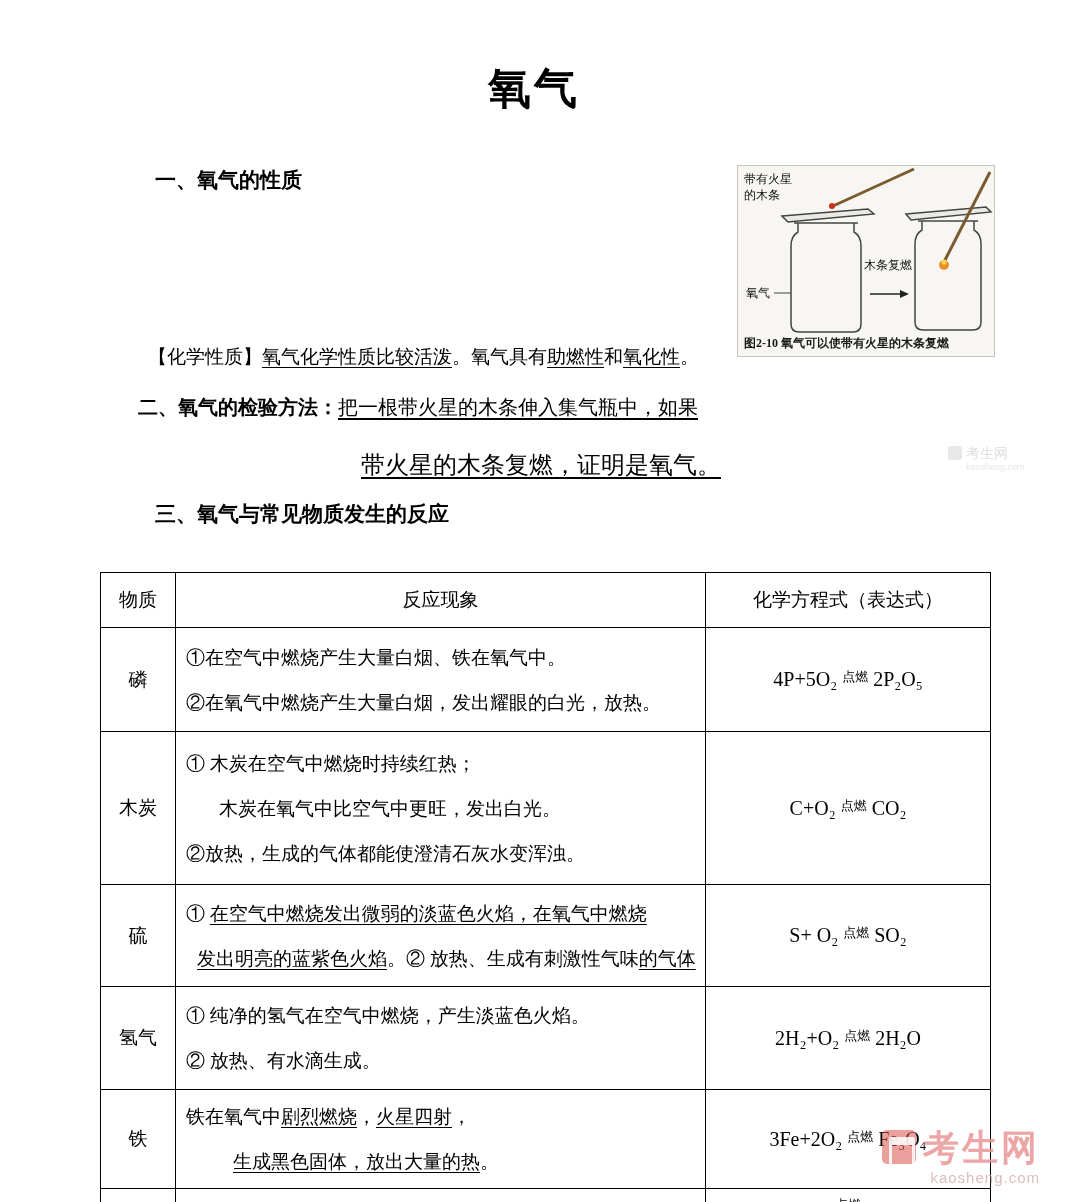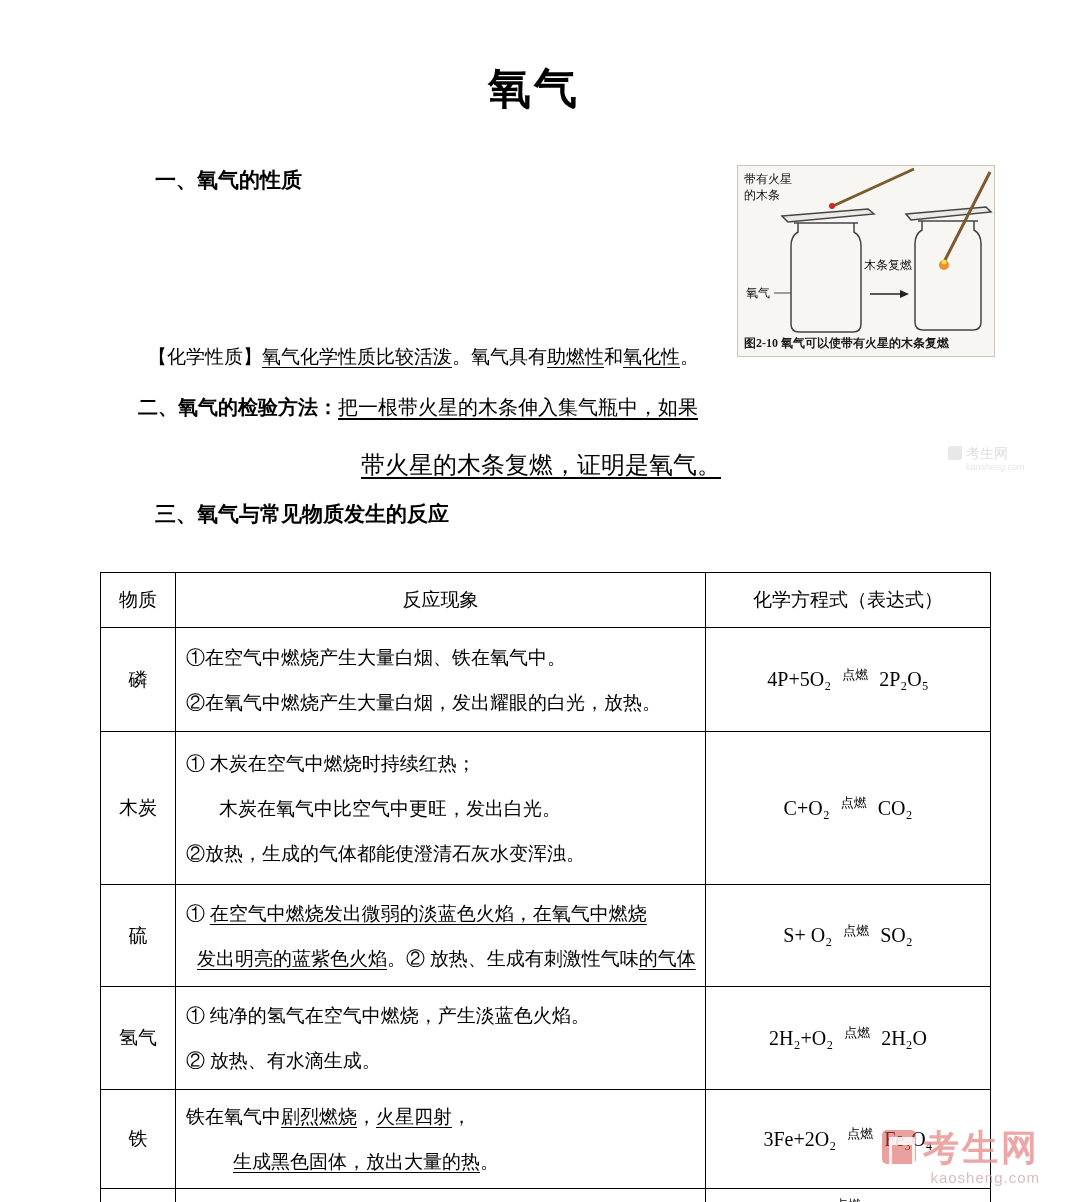--- a/index.html
+++ b/index.html
@@ -53,21 +53,21 @@
   .rxn-table th, .rxn-table td { border:1.4px solid #000; }
   .rxn-table th { font-weight:normal; height:55px; text-align:center; }
   .subst { text-align:center; vertical-align:middle; }
   .phen  { padding:4px 10px; vertical-align:middle; }
   .phen .line { line-height:45px; white-space:nowrap; }
   .line.ind-a { margin-left:33px; }
   .line.ind-b { margin-left:11px; }
   .line.ind-c { margin-left:47px; }
   .eq { text-align:center; vertical-align:middle; font-size:20px; }
   .eq-wrap { display:inline-flex; align-items:center; white-space:nowrap; }
-  .ign { display:inline-flex; flex-direction:column; align-items:flex-end; margin:0 9px; transform:translateY(-2px); }
+  .ign { display:inline-flex; flex-direction:row; align-items:flex-end; margin:0 3px; transform:translateY(-2px); }
   .ign-t { font-size:13px; line-height:1.15; text-align:center; padding:0 2px;
            font-family:"Liberation Sans","DejaVu Sans",sans-serif; }
   .ign-l { height:5px; border-top:1.5px solid #000; border-bottom:1.5px solid #000; }
   .r5 td { vertical-align:top; padding-top:4px; }
 
   
   .wm { position:absolute; left:882px; top:1130px; display:flex; align-items:flex-start; gap:7px;
         font-family:"Liberation Sans","DejaVu Sans",sans-serif; }
   .wm-logo { width:34px; height:34px; background:rgba(217,83,79,0.55); border-radius:5px; position:relative; flex:0 0 auto; }
   .wm-logo::after { content:""; position:absolute; left:7px; top:7px; width:20px; height:20px;

